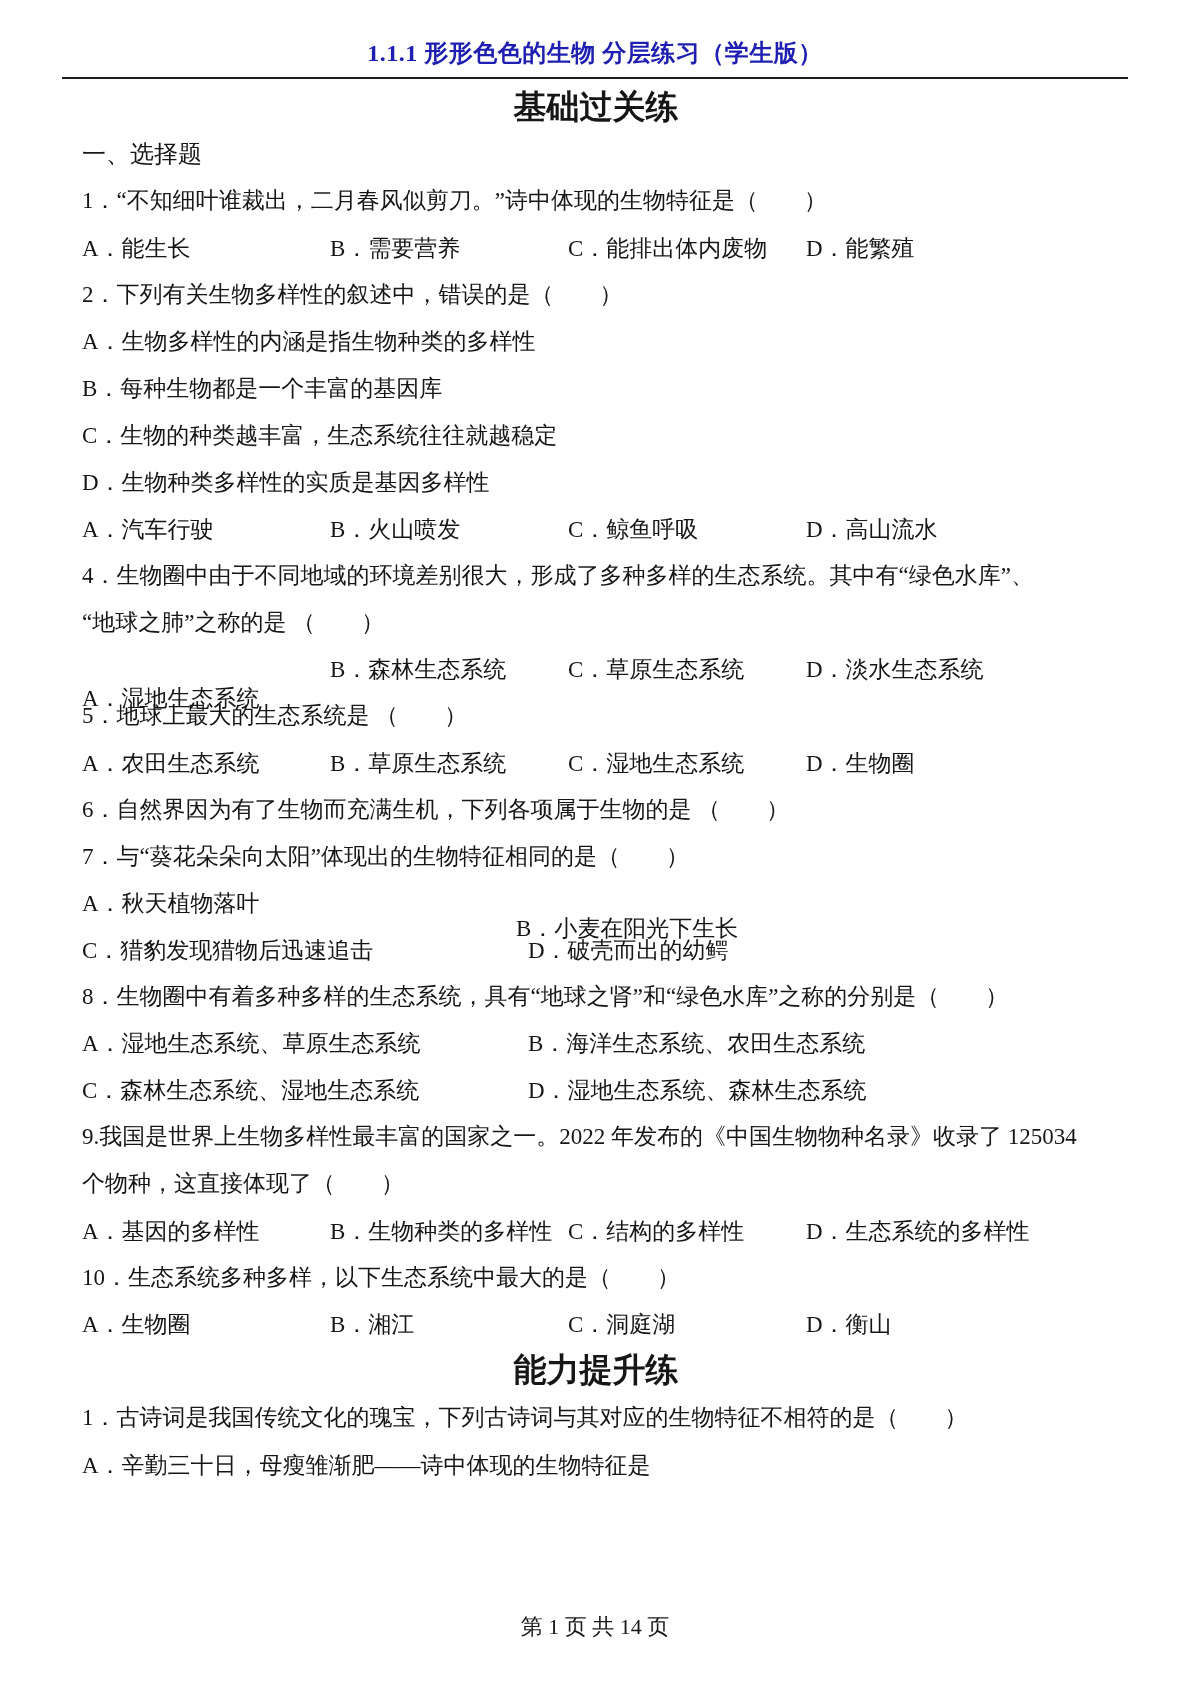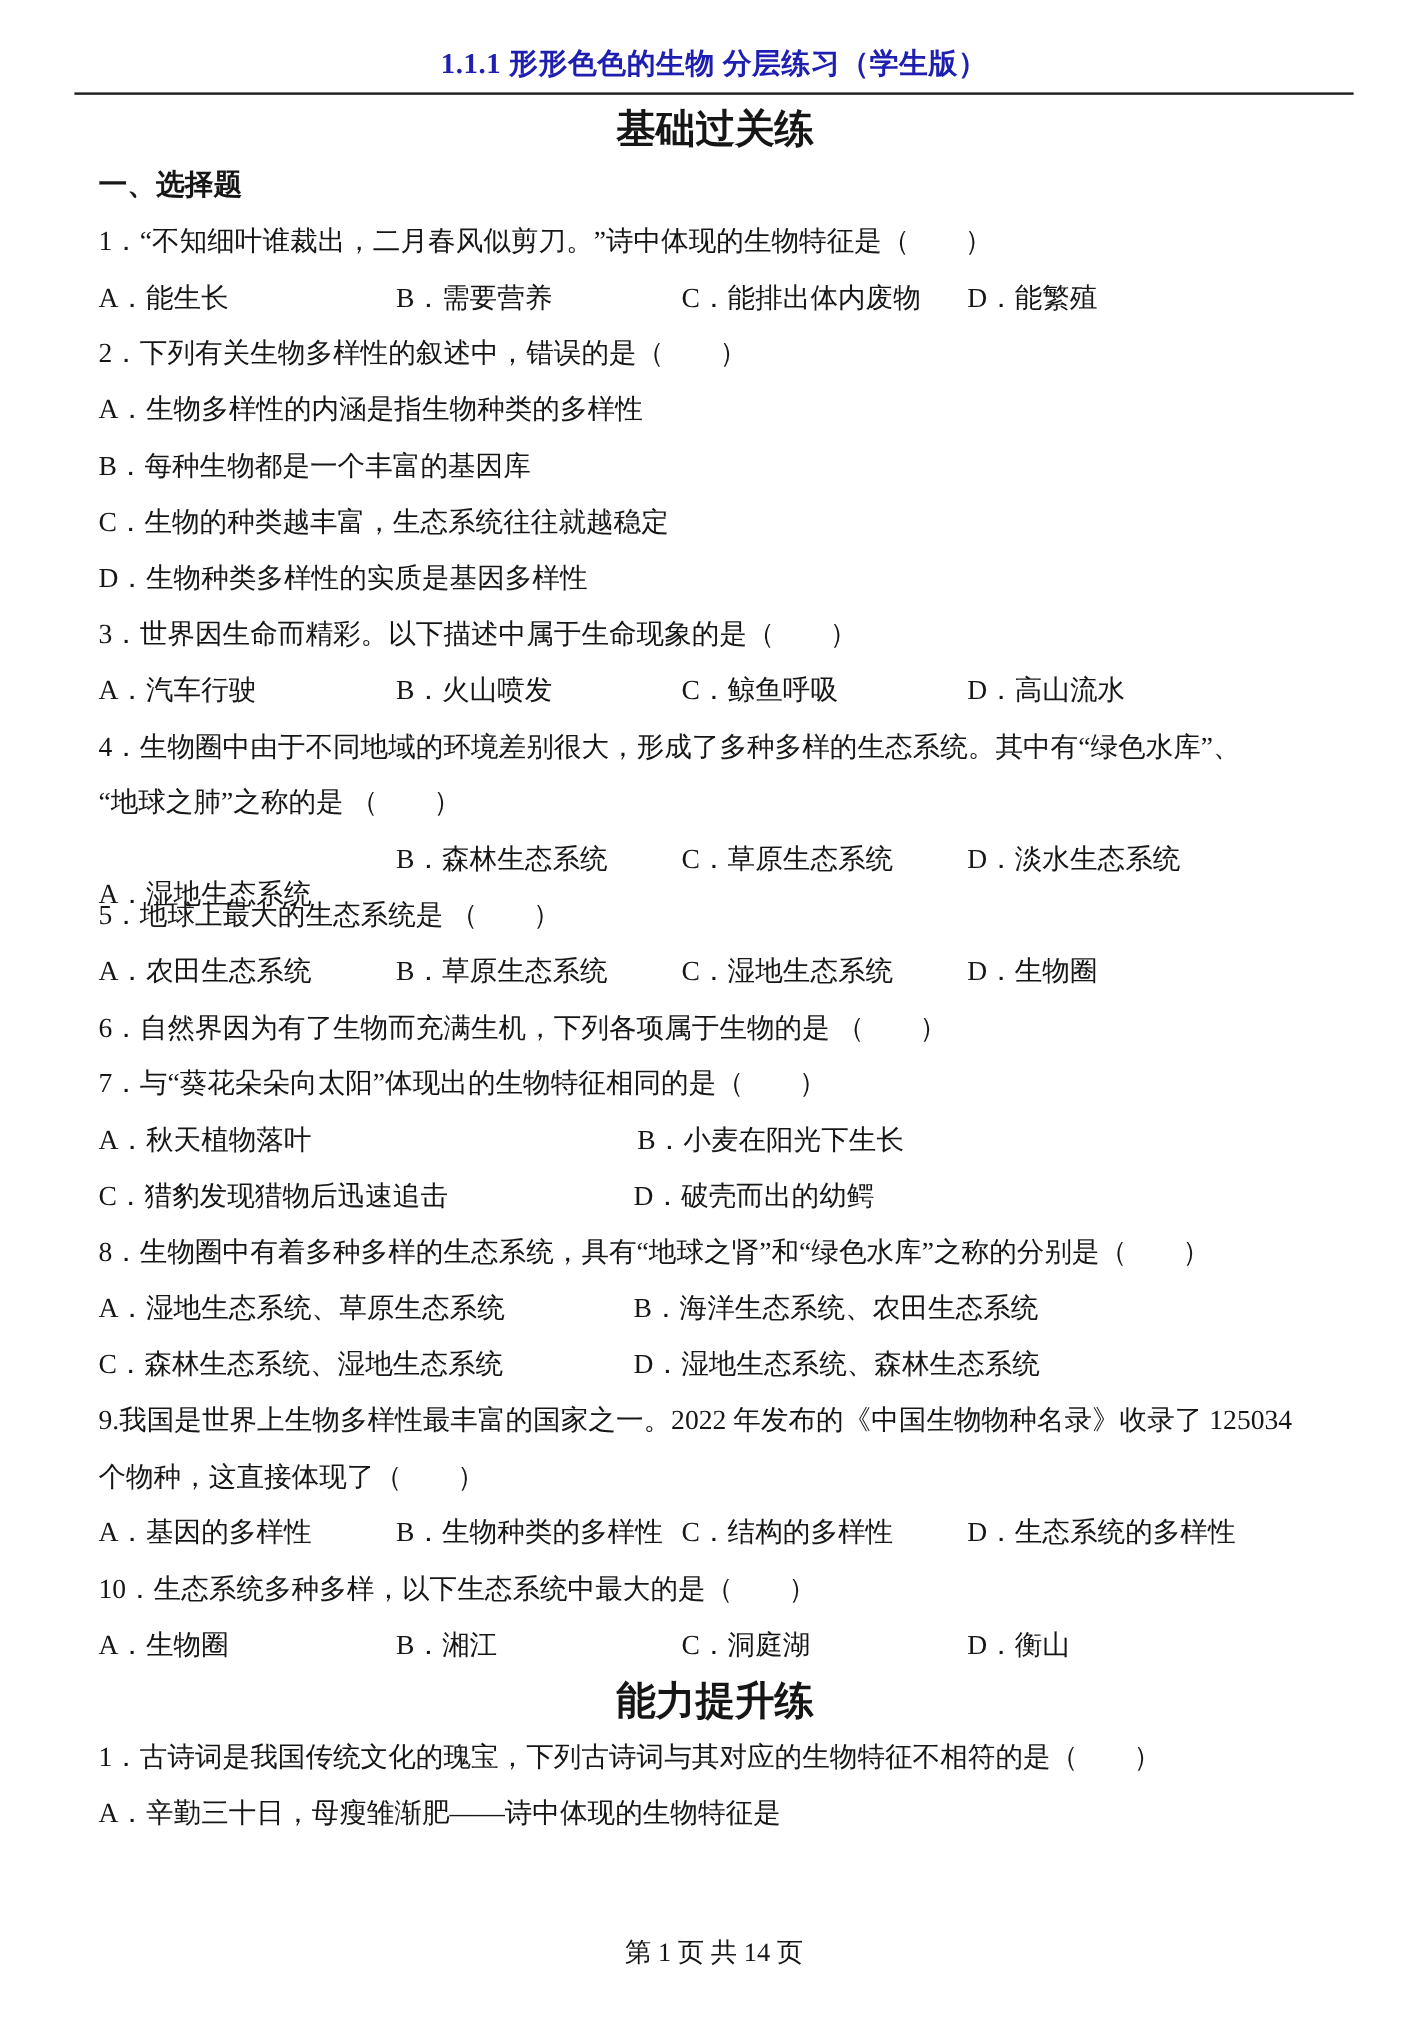--- a/index.html
+++ b/index.html
@@ -44,21 +44,21 @@
     align-items: center;
     font-size: 23px;
     white-space: pre;
   }
   .line.heading {
     justify-content: center;
     font-weight: bold;
     font-size: 33px;
   }
   .line.subheading {
-    font-weight: bold;
+    font-weight: normal;
     font-size: 24px;
   }
   .opt {
     position: absolute;
     top: 50%;
     transform: translateY(-50%);
     white-space: pre;
   }
   .footer {
     position: absolute;
@@ -79,30 +79,29 @@
   <main class="content">
       <div class="line heading">基础过关练</div>
       <div class="line subheading">一、选择题</div>
       <div class="line">1．“不知细叶谁裁出，二月春风似剪刀。”诗中体现的生物特征是（　　）</div>
       <div class="line"><span class="opt" style="left: 0px;">A．能生长</span><span class="opt" style="left: 248px;">B．需要营养</span><span class="opt" style="left: 486px;">C．能排出体内废物</span><span class="opt" style="left: 724px;">D．能繁殖</span></div>
       <div class="line">2．下列有关生物多样性的叙述中，错误的是（　　）</div>
       <div class="line"><span class="opt" style="left: 0px;">A．生物多样性的内涵是指生物种类的多样性</span></div>
       <div class="line"><span class="opt" style="left: 0px;">B．每种生物都是一个丰富的基因库</span></div>
       <div class="line"><span class="opt" style="left: 0px;">C．生物的种类越丰富，生态系统往往就越稳定</span></div>
       <div class="line"><span class="opt" style="left: 0px;">D．生物种类多样性的实质是基因多样性</span></div>
-      <div class="line">3．世界因生命而精彩。以下描述中属于生命现象的是（　　）</div>
       <div class="line"><span class="opt" style="left: 0px;">A．汽车行驶</span><span class="opt" style="left: 248px;">B．火山喷发</span><span class="opt" style="left: 486px;">C．鲸鱼呼吸</span><span class="opt" style="left: 724px;">D．高山流水</span></div>
       <div class="line">4．生物圈中由于不同地域的环境差别很大，形成了多种多样的生态系统。其中有“绿色水库”、</div>
       <div class="line">“地球之肺”之称的是 （　　）</div>
       <div class="line"><span class="opt" style="left: 0px; margin-top: 29px;">A．湿地生态系统</span><span class="opt" style="left: 248px;">B．森林生态系统</span><span class="opt" style="left: 486px;">C．草原生态系统</span><span class="opt" style="left: 724px;">D．淡水生态系统</span></div>
       <div class="line">5．地球上最大的生态系统是 （　　）</div>
       <div class="line"><span class="opt" style="left: 0px;">A．农田生态系统</span><span class="opt" style="left: 248px;">B．草原生态系统</span><span class="opt" style="left: 486px;">C．湿地生态系统</span><span class="opt" style="left: 724px;">D．生物圈</span></div>
       <div class="line">6．自然界因为有了生物而充满生机，下列各项属于生物的是 （　　）</div>
       <div class="line">7．与“葵花朵朵向太阳”体现出的生物特征相同的是（　　）</div>
-      <div class="line"><span class="opt" style="left: 0px;">A．秋天植物落叶</span><span class="opt" style="left: 449px;">B．小麦在阳光下生长</span></div>
+      <div class="line"><span class="opt" style="left: 0px;">A．秋天植物落叶</span><span class="opt" style="left: 434px; margin-top: 25px;">B．小麦在阳光下生长</span></div>
       <div class="line"><span class="opt" style="left: 0px;">C．猎豹发现猎物后迅速追击</span><span class="opt" style="left: 446px;">D．破壳而出的幼鳄</span></div>
       <div class="line">8．生物圈中有着多种多样的生态系统，具有“地球之肾”和“绿色水库”之称的分别是（　　）</div>
       <div class="line"><span class="opt" style="left: 0px;">A．湿地生态系统、草原生态系统</span><span class="opt" style="left: 446px;">B．海洋生态系统、农田生态系统</span></div>
       <div class="line"><span class="opt" style="left: 0px;">C．森林生态系统、湿地生态系统</span><span class="opt" style="left: 446px;">D．湿地生态系统、森林生态系统</span></div>
       <div class="line">9.我国是世界上生物多样性最丰富的国家之一。2022 年发布的《中国生物物种名录》收录了 125034</div>
       <div class="line">个物种，这直接体现了（　　）</div>
       <div class="line"><span class="opt" style="left: 0px;">A．基因的多样性</span><span class="opt" style="left: 248px;">B．生物种类的多样性</span><span class="opt" style="left: 486px;">C．结构的多样性</span><span class="opt" style="left: 724px;">D．生态系统的多样性</span></div>
       <div class="line">10．生态系统多种多样，以下生态系统中最大的是（　　）</div>
       <div class="line"><span class="opt" style="left: 0px;">A．生物圈</span><span class="opt" style="left: 248px;">B．湘江</span><span class="opt" style="left: 486px;">C．洞庭湖</span><span class="opt" style="left: 724px;">D．衡山</span></div>
       <div class="line heading">能力提升练</div>

